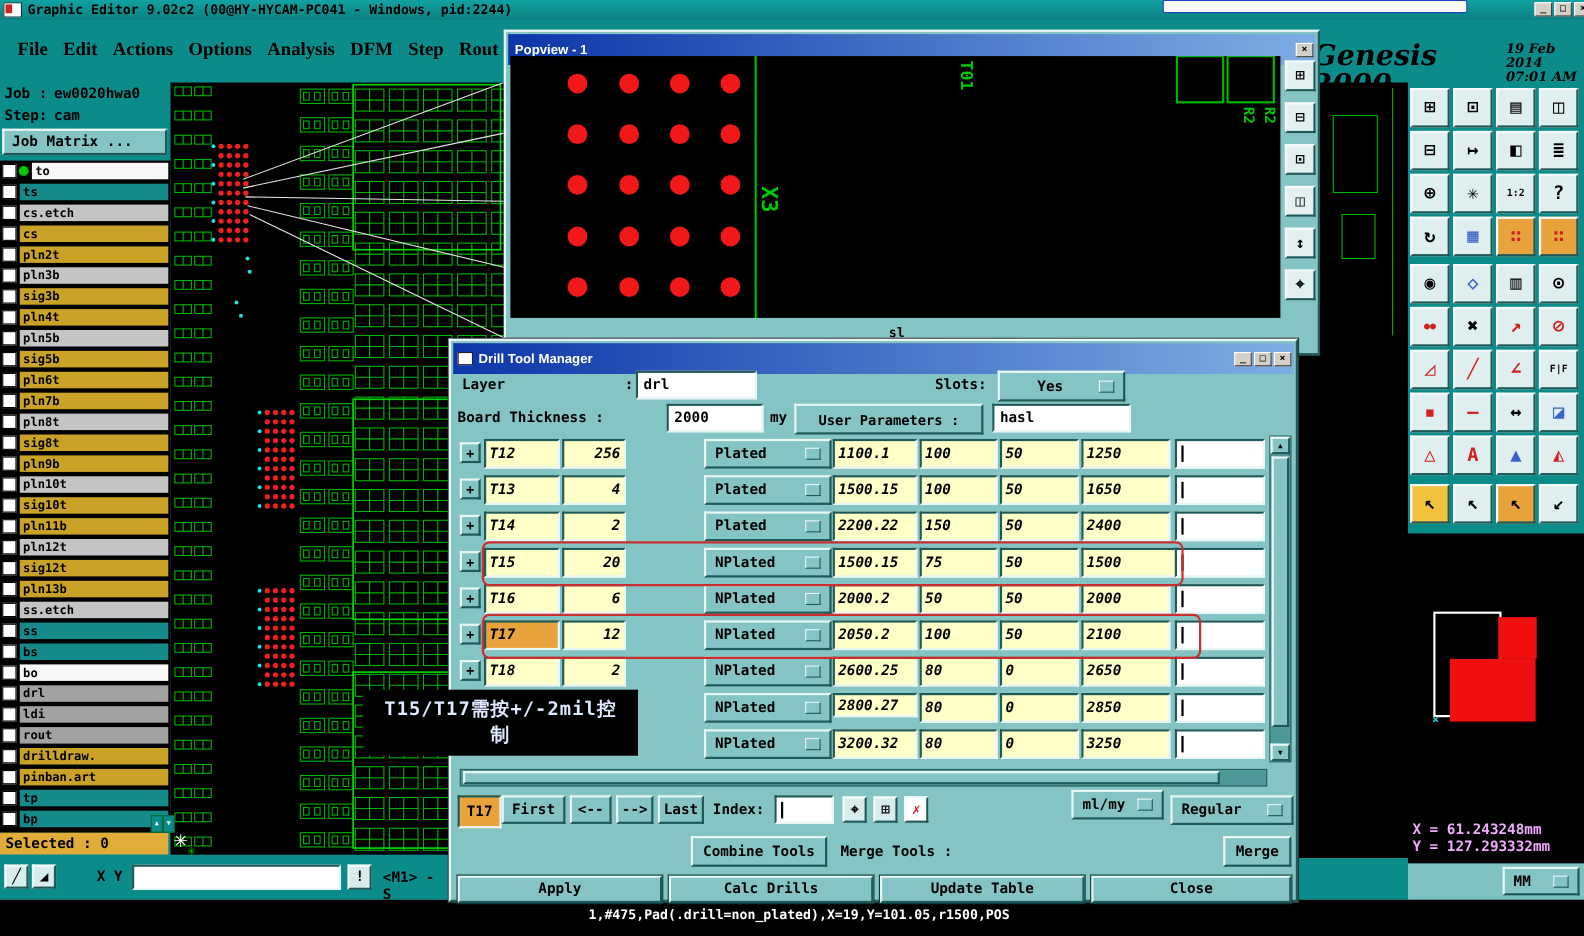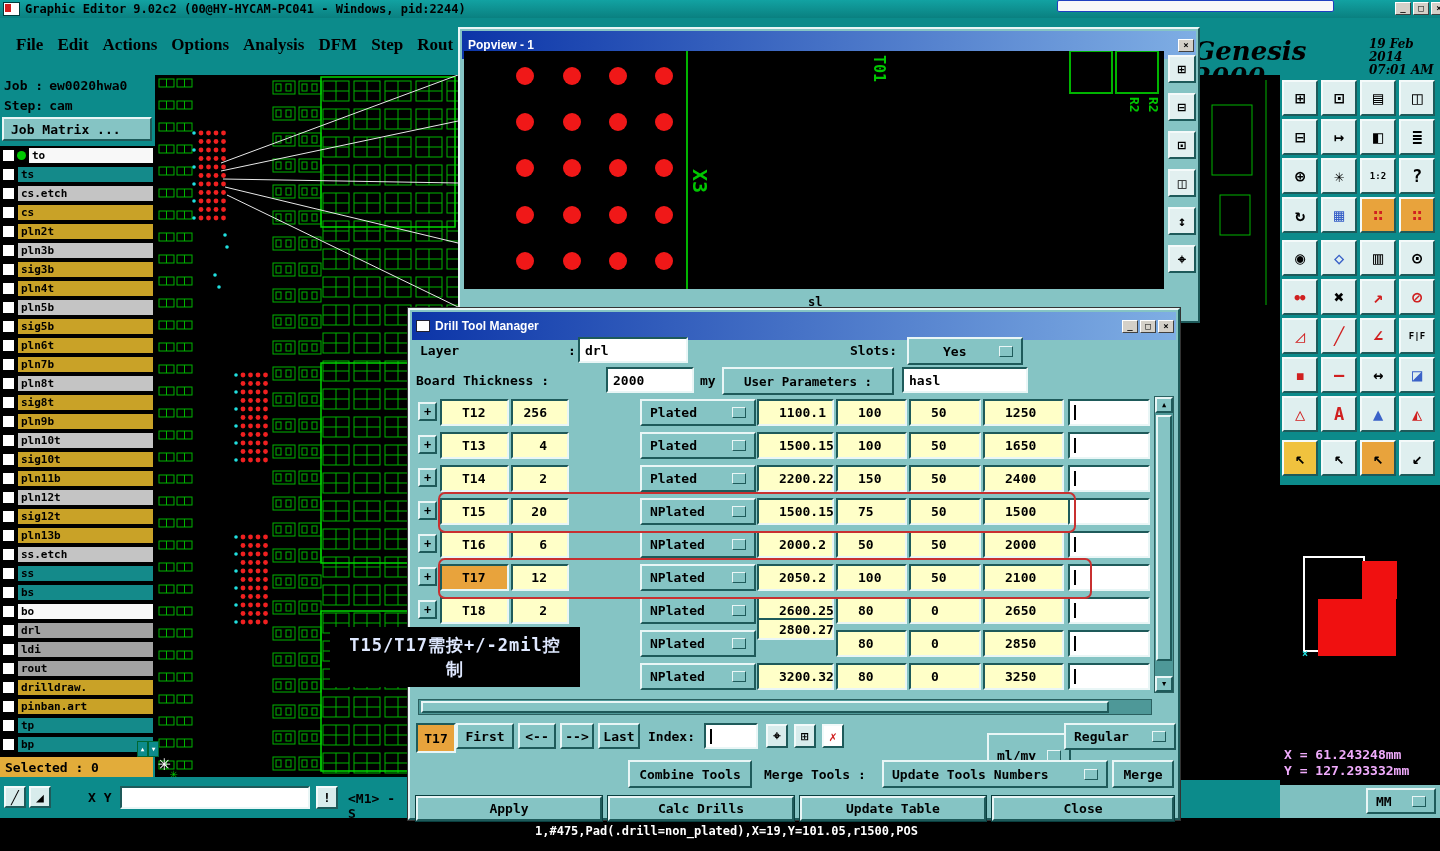--- a/index.html
+++ b/index.html
@@ -3,21 +3,21 @@
 <meta charset="utf-8">
 <style>
   html,body{margin:0;padding:0;}
   body{width:1440px;height:851px;position:relative;overflow:hidden;background:#0C8B8B;
        font-family:"DejaVu Sans Mono",monospace;font-weight:bold;color:#000;}
   .abs{position:absolute;}
   
   .raised{background:#85C4C4;border:2px solid;border-color:#E9F6F6 #1E5A5A #1E5A5A #E9F6F6;box-sizing:border-box;}
   .sunkenw{background:#FFFFFF;border:2px solid;border-color:#1E5A5A #E9F6F6 #E9F6F6 #1E5A5A;box-sizing:border-box;}
   .cellY{background:#FFFFC8;border:2px solid;border-color:#1E5A5A #E9F6F6 #E9F6F6 #1E5A5A;box-sizing:border-box;
-         font-size:13px;display:flex;align-items:center;padding:0 20px;}
+         font-size:13px;display:flex;align-items:center;padding:0 3px;font-style:italic;}
   .btn{display:flex;align-items:center;justify-content:center;font-size:13px;cursor:default;}
   .opt{display:flex;align-items:center;justify-content:space-between;padding:0 8px;font-size:13px;}
   .optind{width:12px;height:9px;background:#85C4C4;border:1px solid;border-color:#E9F6F6 #1E5A5A #1E5A5A #E9F6F6;flex:none;}
   .lbl{font-size:13px;}
   .caret{display:inline-block;width:2px;height:15px;background:#000;margin-left:4px;}
   
   #titlebar{left:0;top:0;width:1440px;height:18px;background:linear-gradient(#12A2A2,#0A8080);
             display:flex;align-items:center;font-size:12px;padding-left:3px;box-sizing:border-box;}
   .appicon{width:15px;height:12px;background:#fff;border:1px solid #003C3C;margin-right:5px;position:relative;flex:none;}
   .appicon::after{content:"";position:absolute;left:1px;top:1px;width:6px;height:8px;background:#D02020;}
@@ -1461,21 +1461,21 @@
       <div class="abs cellY" style="left: 426px; top: 287px; width: 71px; height: 27px;">80</div>
       <div class="abs cellY" style="left: 499px; top: 287px; width: 72px; height: 27px;">0</div>
       <div class="abs cellY" style="left: 573px; top: 287px; width: 81px; height: 27px;">2650</div>
       <div class="abs sunkenw" style="left: 658px; top: 287px; width: 82px; height: 27px; display: flex; align-items: center;">
         <span class="caret"></span>
       </div>
       <div class="abs raised opt" style="left: 230px; top: 320px; width: 116px; height: 27px;">
         <span>NPlated</span>
         <span class="optind"></span>
       </div>
-      <div class="abs cellY" style="left: 347px; top: 308px; width: 77px; height: 22px;">2800.27</div>
+      <div class="abs cellY" style="left: 347px; top: 320px; width: 77px; height: 22px;">2800.27</div>
       <div class="abs cellY" style="left: 426px; top: 320px; width: 71px; height: 27px;">80</div>
       <div class="abs cellY" style="left: 499px; top: 320px; width: 72px; height: 27px;">0</div>
       <div class="abs cellY" style="left: 573px; top: 320px; width: 81px; height: 27px;">2850</div>
       <div class="abs sunkenw" style="left: 658px; top: 320px; width: 82px; height: 27px; display: flex; align-items: center;">
         <span class="caret"></span>
       </div>
       <div class="abs raised opt" style="left: 230px; top: 353px; width: 116px; height: 27px;">
         <span>NPlated</span>
         <span class="optind"></span>
       </div>
@@ -1512,35 +1512,31 @@
     </div>
   <div class="abs navicon" style="left:356px;top:414px;">
     <span>⌖</span>
   </div>
   <div class="abs navicon" style="left:384px;top:414px;">
     <span>⊞</span>
   </div>
   <div class="abs navicon" style="left:412px;top:414px;background:#FFFFFF;">
     <span style="color:#D02020;">✗</span>
   </div>
-  <div class="abs raised opt" style="left:564px;top:423px;width:84px;height:44px;margin-left:13px;">
+  <div class="abs raised opt" style="left:564px;top:408px;width:84px;height:27px;">
     <span>ml/my</span>
     <span class="optind"></span>
   </div>
   <div class="abs raised opt" style="left:654px;top:413px;width:112px;height:27px;">
     <span>Regular</span>
     <span class="optind"></span>
   </div>
 
   <div class="abs raised btn" style="left:218px;top:450px;width:124px;height:28px;">Combine Tools</div>
   <span class="abs lbl" style="left:354px;top:457px;">Merge Tools :</span>
-  <div class="abs raised opt" style="left:472px;top:450px;width:226px;height:28px;">
-    <span>Update Tools Numbers</span>
-    <span class="optind"></span>
-  </div>
   <div class="abs raised btn" style="left:702px;top:450px;width:62px;height:28px;">Merge</div>
 
   <div class="abs raised btn bigbtn" style="left:6px;top:486px;width:186px;height:25px;">Apply</div>
   <div class="abs raised btn bigbtn" style="left:198px;top:486px;width:186px;height:25px;">Calc Drills</div>
   <div class="abs raised btn bigbtn" style="left:390px;top:486px;width:186px;height:25px;">Update Table</div>
   <div class="abs raised btn bigbtn" style="left:582px;top:486px;width:182px;height:25px;">Close</div>
 </div>
 
 <div id="annotation" class="abs">
   <span>T15/T17需按+/-2mil控</span>

